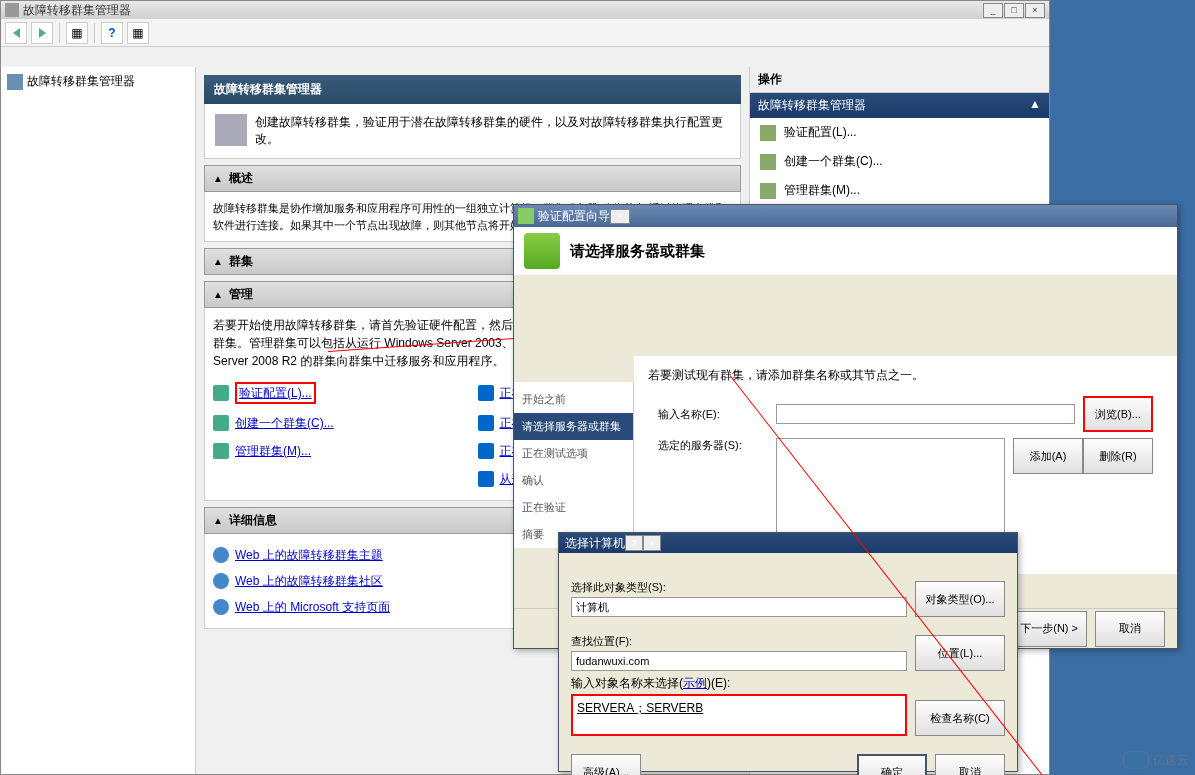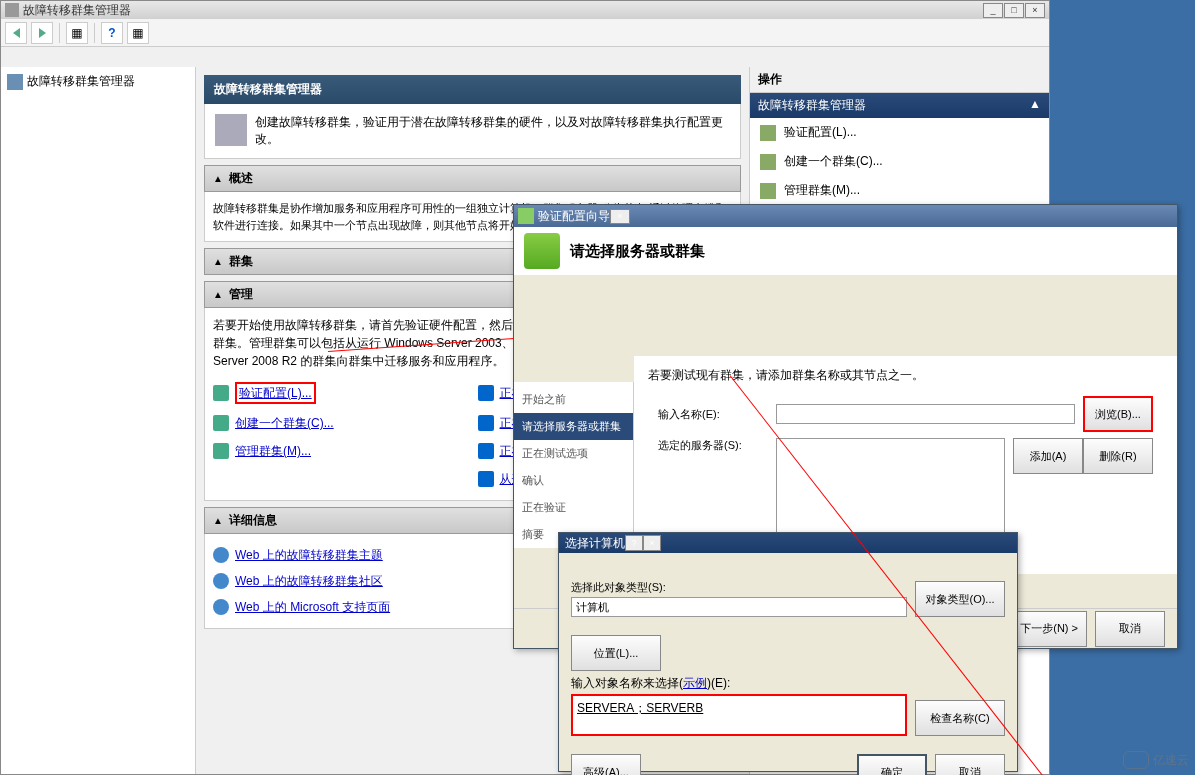--- a/index.html
+++ b/index.html
@@ -274,20 +274,24 @@
   </div>
   <div class="sc-body">
     <div class="sc-row sc-row-flex">
       <div class="input-side">
         <label>选择此对象类型(S):</label>
         <div class="readonly">计算机</div>
       </div>
       <button class="win-button" style="margin-top:14px;min-width:90px">对象类型(O)...</button>
     </div>
     <div class="sc-row sc-row-flex">
+      <div class="input-side">
+        <label>查找位置(F):</label>
+        <div class="readonly">fudanwuxi.com</div>
+      </div>
       <button class="win-button" style="margin-top:14px;min-width:90px">位置(L)...</button>
     </div>
     <div class="sc-row sc-row-flex">
       <div class="input-side">
         <label><span>输入对象名称来选择(</span><span class="underline" style="color:#00c">示例</span><span>)(E):</span></label>
         <div class="textarea red-box"><span class="underline">SERVERA；SERVERB</span></div>
       </div>
       <button class="win-button" style="margin-top:14px;min-width:90px">检查名称(C)</button>
     </div>
   </div>

